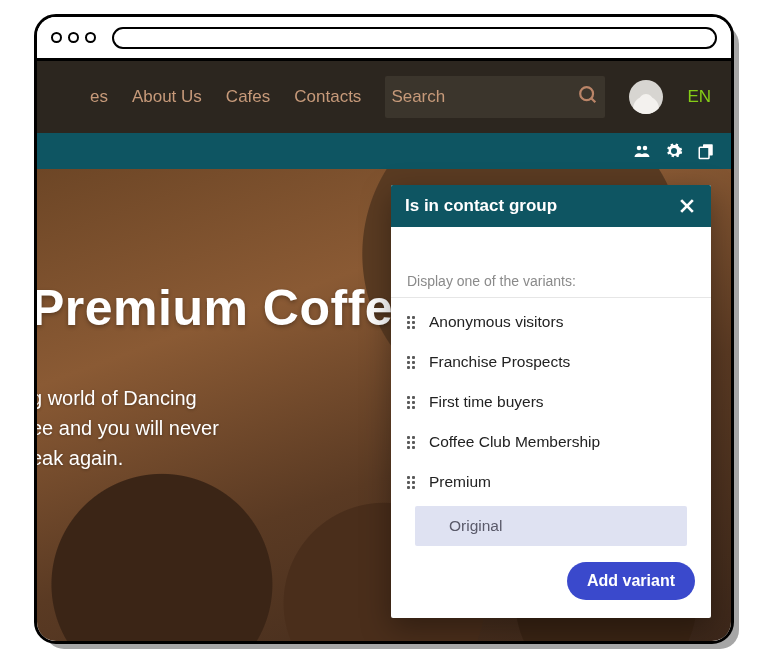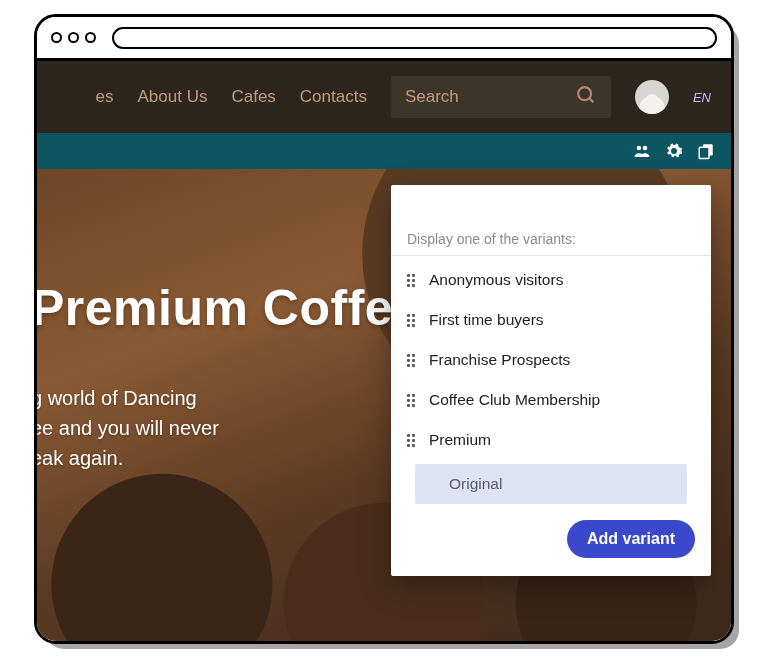--- a/index.html
+++ b/index.html
@@ -29,40 +29,40 @@
   
   .site-header {
     height: 72px; background: #2c261f; display: flex; align-items: center;
     padding: 0 20px 0 0; gap: 24px; justify-content: flex-end;
     color: #c79a7a; font-size: 17px;
   }
   .nav-partial { color: #c79a7a; }
   .nav-link { color: #c79a7a; cursor: pointer; }
   .searchbox {
     display: flex; align-items: center; background: #3b352c; border-radius: 2px;
-    height: 42px; width: 220px; padding: 0 14px; justify-content: space-between;
+    height: 42px; width: 220px; padding: 0 6px; justify-content: space-between;
   }
   .searchbox input {
     background: transparent; border: 0; outline: 0; color: #c79a7a; font-size: 17px;
     width: 140px;
   }
   .searchbox input::placeholder { color: #c79a7a; }
   .search-icon svg { stroke: #bb8568; }
   .avatar {
     width: 34px; height: 34px; border-radius: 50%; background: #d7d5d1;
     display:flex; align-items:flex-end; justify-content:center; overflow:hidden;
   }
   .avatar::before{
     content:""; width:14px; height:14px; border-radius:50%; background:#f3f1ee; position:relative; top:-6px;
   }
   .avatar::after{
     content:""; width:26px; height:18px; border-radius:14px 14px 0 0; background:#f3f1ee; position:absolute;
   }
   .avatar { position:relative; }
-  .lang { color: #c4b5fd; font-size: 13px; font-style: italic; }
+  .lang { color: #84cc16; font-size: 17px; }
 
   
   .toolbar {
     height: 36px; background: #0e5562; display:flex; align-items:center; justify-content:flex-end;
     padding-right: 16px; gap: 14px;
   }
   .toolbar .ticon { color:#fff; display:flex; }
 
   
   .hero {
@@ -173,20 +173,29 @@
     <div class="hero">
       <h1>Premium Coffee</h1>
       <p>
         <span>g world of Dancing</span><br>
         <span>ee and you will never</span><br>
         <span>eak again.</span>
       </p>
     </div>
 
     <div class="panel">
+      <div class="panel-hd">
+        <span>Is in contact group</span>
+        <span class="panel-close">
+          <svg width="20" height="20" viewBox="0 0 24 24" stroke="#fff" stroke-width="3.2">
+              <line x1="5" y1="5" x2="19" y2="19"></line>
+              <line x1="19" y1="5" x2="5" y2="19"></line>
+            </svg>
+        </span>
+      </div>
       <div class="panel-sub">Display one of the variants:</div>
       <div class="variants" id="variants">
           <div class="variant">
             <span class="grip">
               <span>
                 <i></i>
                 <i></i>
               </span>
               <span>
                 <i></i>
@@ -207,38 +216,38 @@
               </span>
               <span>
                 <i></i>
                 <i></i>
               </span>
               <span>
                 <i></i>
                 <i></i>
               </span>
             </span>
+            <span>Franchise Prospects</span>
+          </div>
+          <div class="variant">
+            <span class="grip">
+              <span>
+                <i></i>
+                <i></i>
+              </span>
+              <span>
+                <i></i>
+                <i></i>
+              </span>
+              <span>
+                <i></i>
+                <i></i>
+              </span>
+            </span>
             <span>First time buyers</span>
-          </div>
-          <div class="variant">
-            <span class="grip">
-              <span>
-                <i></i>
-                <i></i>
-              </span>
-              <span>
-                <i></i>
-                <i></i>
-              </span>
-              <span>
-                <i></i>
-                <i></i>
-              </span>
-            </span>
-            <span>Franchise Prospects</span>
           </div>
           <div class="variant">
             <span class="grip">
               <span>
                 <i></i>
                 <i></i>
               </span>
               <span>
                 <i></i>
                 <i></i>

